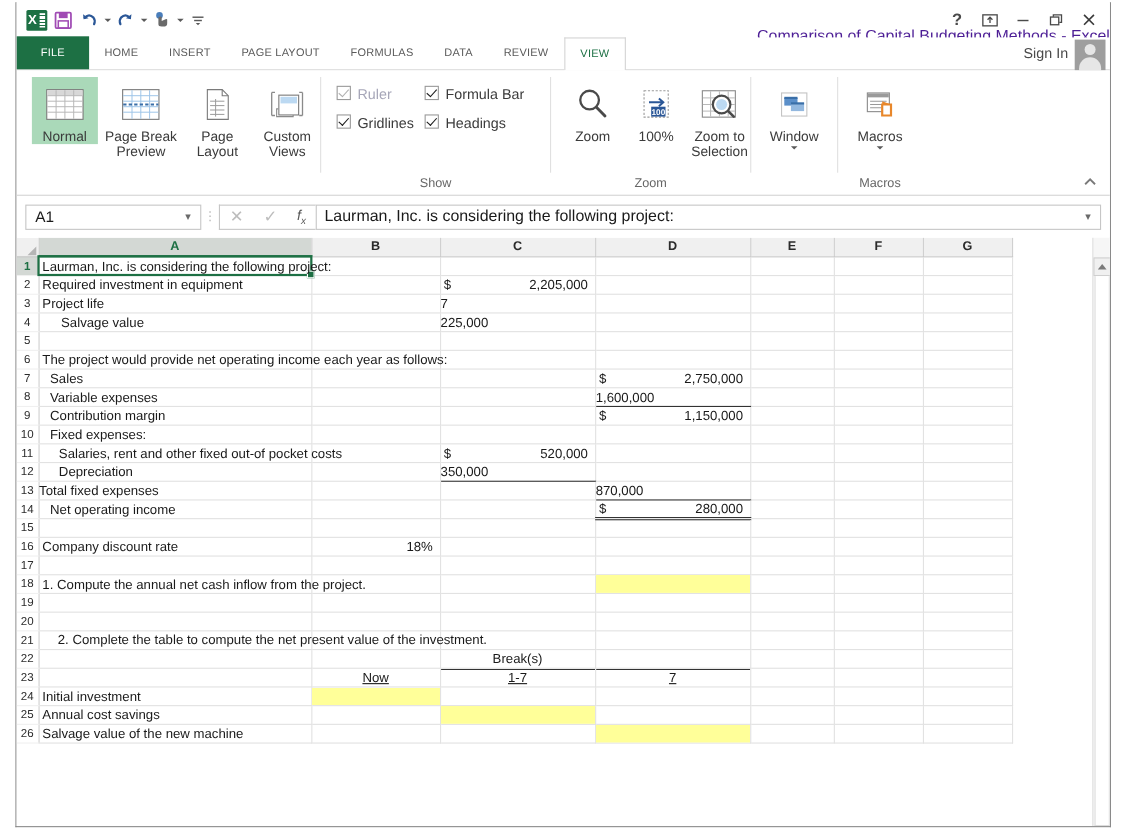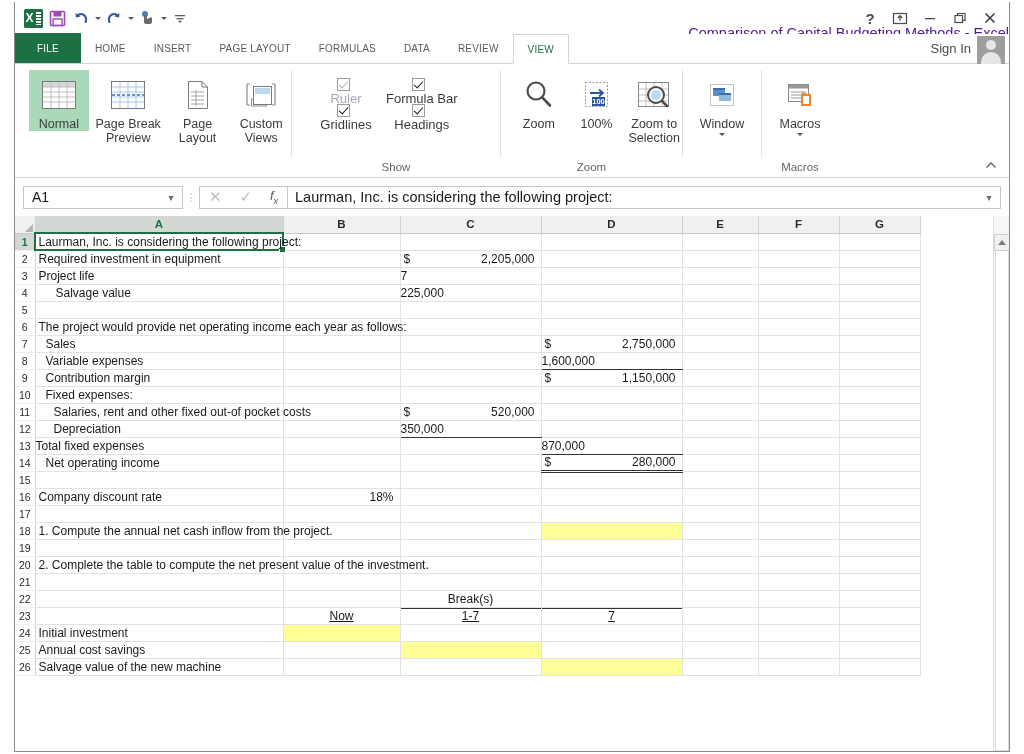--- a/index.html
+++ b/index.html
@@ -100,21 +100,21 @@
   .rsep { width: 1px; background: #e0e0e0; margin: 6px 0 20px 0; flex: 0 0 1px; }
 
   .bigbtn {
     width: 62px; display: flex; flex-direction: column; align-items: center;
     padding: 3px 2px 0 2px; font-size: 12.5px; color: #3b3b3b; text-align: center; line-height: 14px;
   }
   .bigbtn .ico { height: 44px; display: flex; align-items: center; justify-content: center; }
   .bigbtn.sel { background: #aad9b9; }
   .bigbtn .lbl2 { white-space: nowrap; }
 
-  .chkrow { display: flex; align-items: center; height: 26px; font-size: 13px; color: #3b3b3b; flex-direction: column; }
+  .chkrow { display: flex; height: 26px; font-size: 13px; color: #3b3b3b; }
   .chkbox {
     width: 13px; height: 13px; border: 1px solid #9a9a9a; background: #fff;
     margin-right: 6px; position: relative; flex: 0 0 13px;
   }
   .chkbox.on:after {
     content: ""; position: absolute; left: 3px; top: 0px; width: 4px; height: 8px;
     border: solid #1a1a1a; border-width: 0 1.6px 1.6px 0; transform: rotate(42deg);
   }
   .chkbox.on.dim:after { border-color: #b0b0b0; }
   .chkrow.dim { color: #a6a6b8; }
@@ -752,21 +752,21 @@
               <td class="cell"></td>
               <td class="cell"></td>
               <td class="cell"></td>
               <td class="cell"></td>
               <td class="cell"></td>
               <td class="cell"></td>
             </tr>
             <tr>
               <td class="rowhead">20</td>
               <td class="cell ovf">
-                <span class="ovftxt" style="left: 3px; z-index: 3;">2. Complete the table to compute the net present value of the investment.</span>
+                <span class="ovftxt" style="left: 17px; z-index: 3; margin-top: 16px;">2. Complete the table to compute the net present value of the investment.</span>
               </td>
               <td class="cell"></td>
               <td class="cell"></td>
               <td class="cell"></td>
               <td class="cell"></td>
               <td class="cell"></td>
               <td class="cell"></td>
             </tr>
             <tr>
               <td class="rowhead">21</td>

